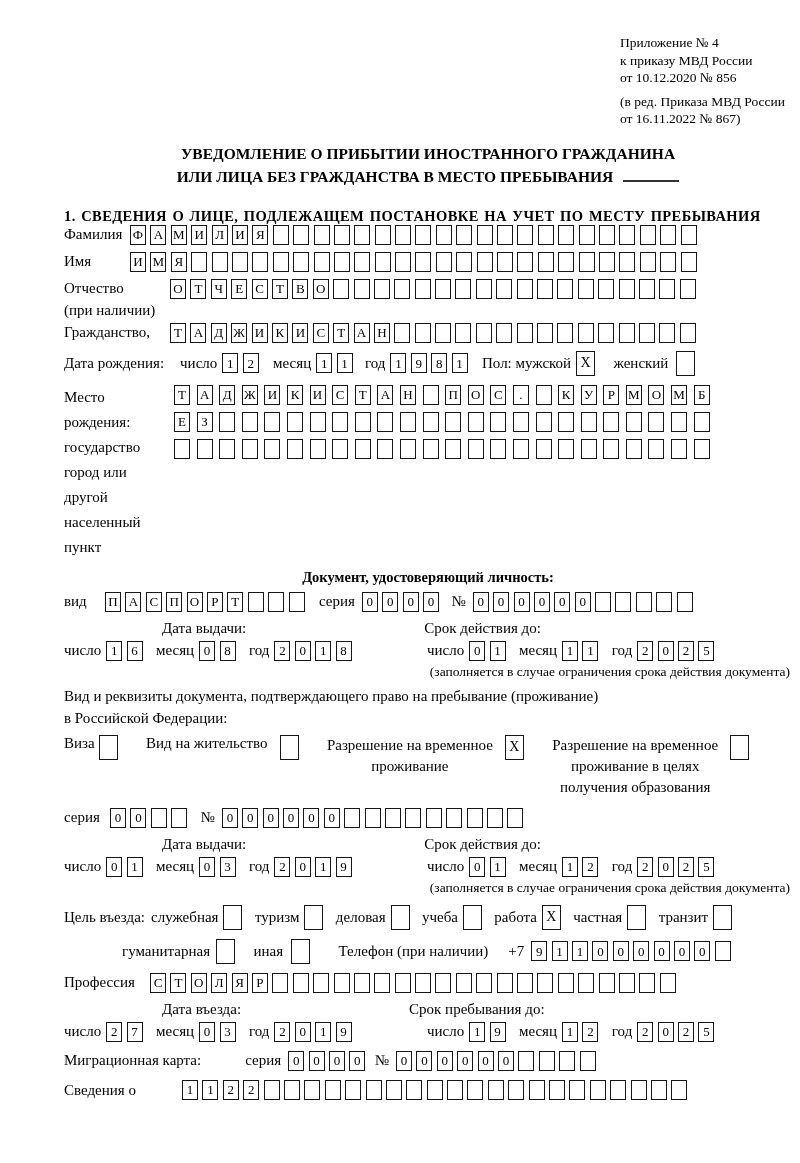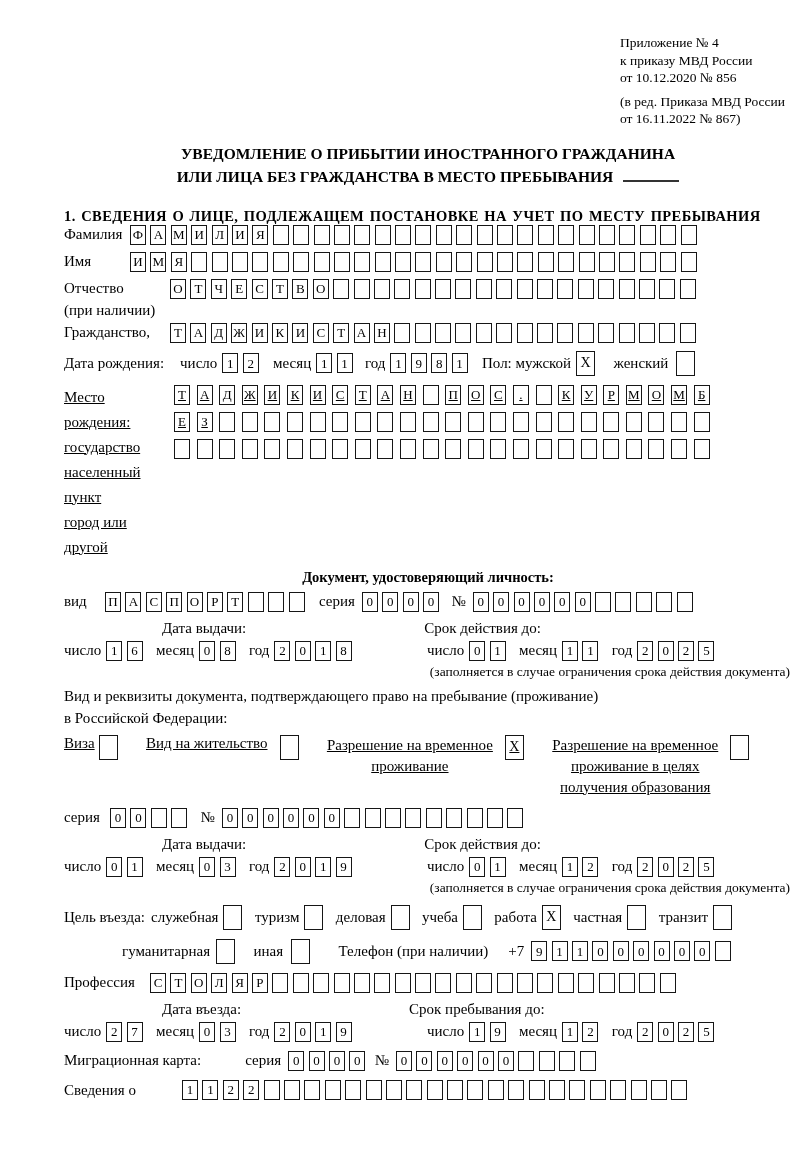--- a/index.html
+++ b/index.html
@@ -9,21 +9,21 @@
     padding:34px 8px 0 64px;
     font-family:"Liberation Serif", serif; color:#000; font-size:15px;
   }
   .appendix{ margin-left:556px; font-size:13.5px; line-height:17.5px; }
   .amend{ margin-top:6px; }
   .forma{ font-weight:bold; text-align:right; padding-right:2px; margin-top:15px; font-size:15px; letter-spacing:.5px; }
   .title{ text-align:center; font-weight:bold; font-size:15.5px; margin-top:14px; line-height:23px; }
   .blank{ display:inline-block; width:56px; border-bottom:2px solid #333; height:13px; margin-left:10px; }
   .sec{ font-weight:bold; font-size:14.5px; margin-top:20px; white-space:nowrap; letter-spacing:.4px; word-spacing:1.5px; }
   .frow{ display:flex; align-items:center; margin-top:7px; font-size:15px; }
-  .frow.start{ align-items:flex-start;text-decoration:underline; }
+  .frow.start{ align-items:flex-start; }
   .lbl{ flex:0 0 auto; }
   .w66{ width:66px; } .w106{ width:106px; } .w110{ width:110px; flex:0 0 110px; } .w86{ width:86px; }
   .boxes{ display:flex; flex:0 0 auto; }
   .cell{
     width:16px; height:20px; border:1.7px solid #161616; margin-right:4.4px;
     display:flex; align-items:center; justify-content:center;
     font-size:13px; line-height:1; flex:0 0 auto;
   }
   .wide .cell{ margin-right:6.6px; }
   .cbx .cell{ width:19px; height:25px; font-size:14px; }
@@ -227,22 +227,22 @@
     <span style="margin-right:8px">женский</span>
     <span class="boxes cbx">
         <span class="cell"></span>
       </span>
   </div>
 
   <div class="frow start" style="margin-top:9px">
     <div class="lbl w110" style="line-height:25px">
       <div>Место рождения:</div>
       <div>государство</div>
+      <div>город или другой</div>
       <div>населенный пункт</div>
-      <div>город или другой</div>
     </div>
     <div>
       <div class="boxes wide rowb">
           <span class="cell">Т</span>
           <span class="cell">А</span>
           <span class="cell">Д</span>
           <span class="cell">Ж</span>
           <span class="cell">И</span>
           <span class="cell">К</span>
           <span class="cell">И</span>

